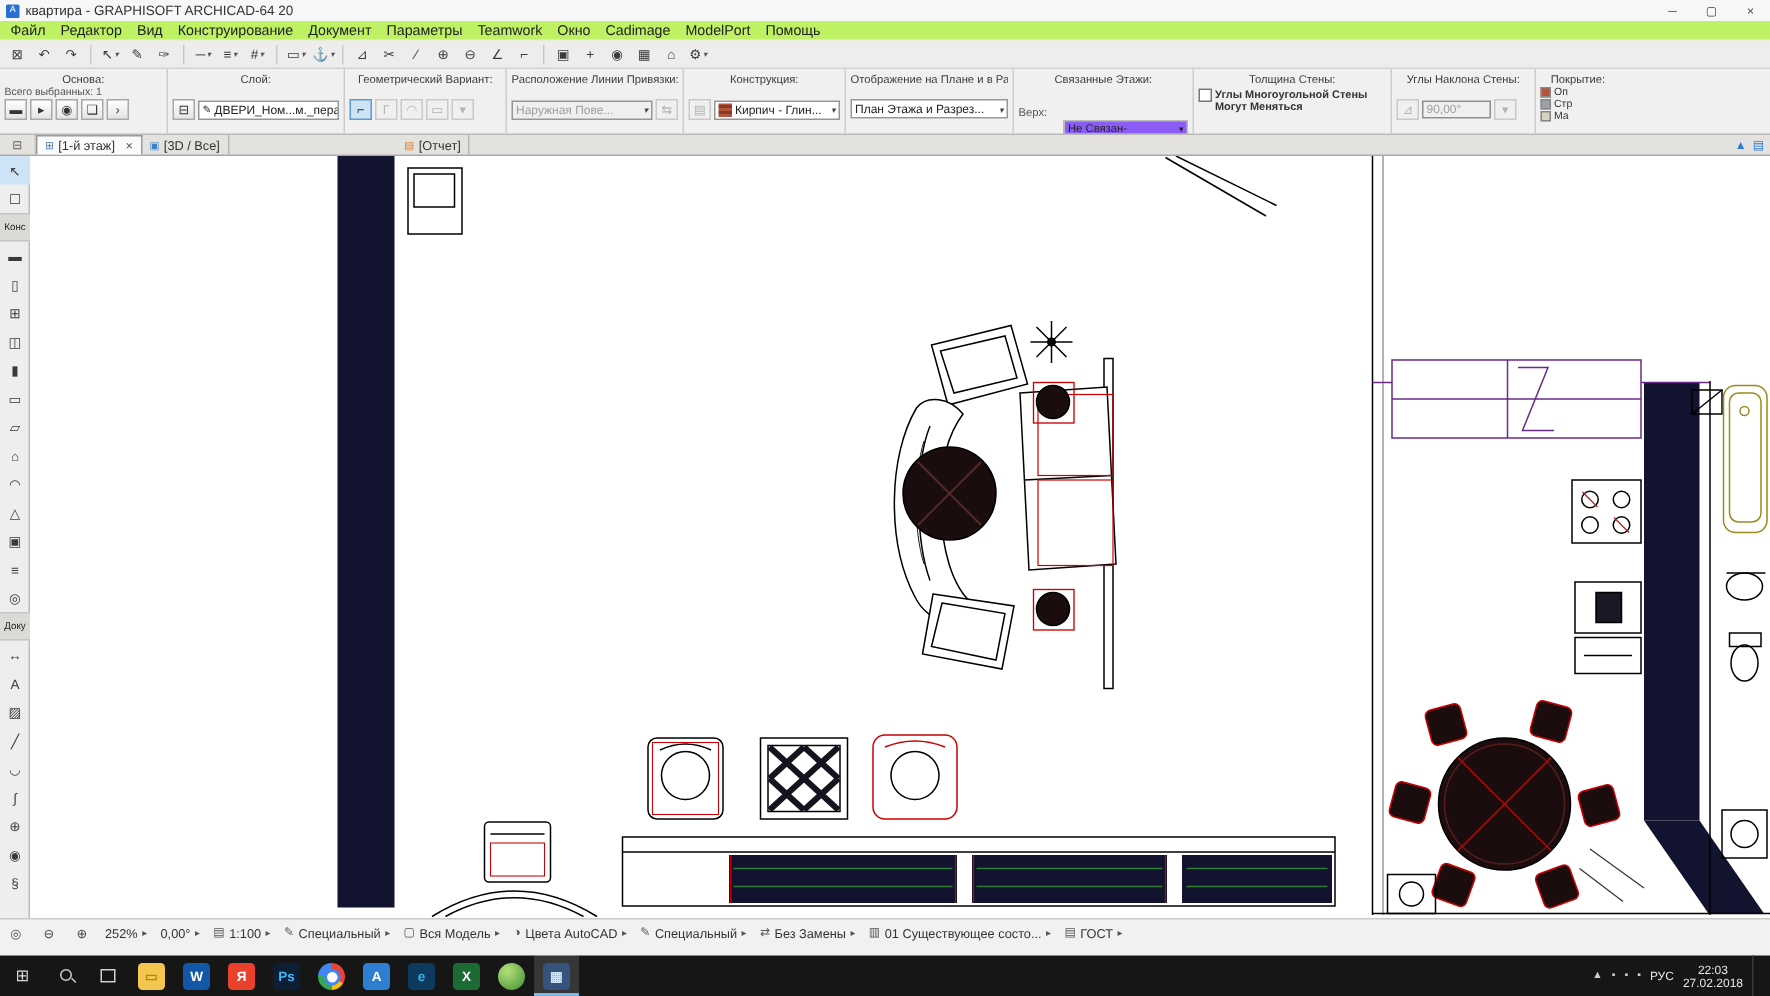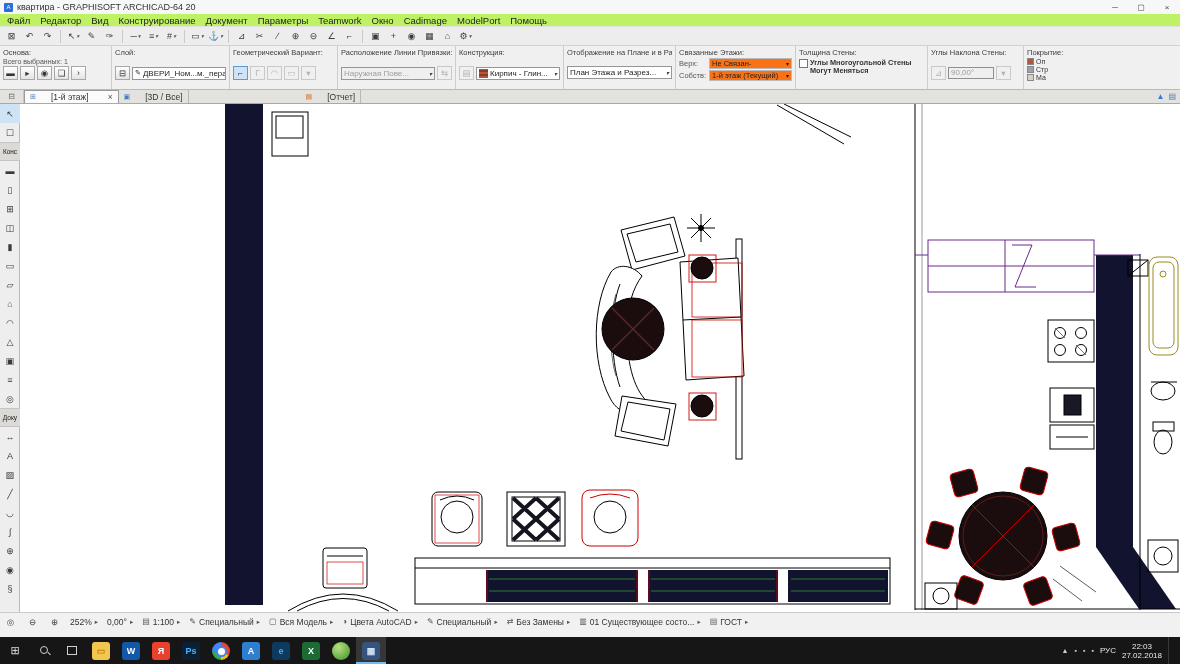--- a/index.html
+++ b/index.html
@@ -19,46 +19,46 @@
 
   
   .toolbarrow{top:27px;height:19px;background:#ededed;border-bottom:1px solid #d2d2d2;display:flex;align-items:center;padding:0 3px;gap:1px;}
   .tbtn{min-width:17px;height:16px;display:inline-flex;align-items:center;justify-content:center;font-size:9px;color:#3b3b3b;}
   .tbtn .crt{font-size:5.5px;margin-left:1px;color:#555;}
   .tsep{width:1px;height:13px;background:#c9c9c9;margin:0 3px;display:inline-block;}
 
   
   .infobar{top:46px;height:44px;background:#f0f0f0;display:flex;border-bottom:1px solid #b9b9b9;}
   .panel{border-right:1px solid #cccccc;padding:2px 3px 1px 3px;overflow:hidden;}
-  .plabel{font-size:7.5px;color:#3c3c3c;white-space:nowrap;overflow:hidden;margin-bottom:1px;}
+  .plabel{font-size:7.5px;color:#3c3c3c;white-space:nowrap;overflow:hidden;margin-bottom:1px;text-align:center;}
   .psub{font-size:7px;color:#555;white-space:nowrap;margin-bottom:1px;}
   .prow{display:flex;align-items:center;gap:2px;}
   .ibtn{min-width:15px;height:14px;border:1px solid #a8a8a8;background:linear-gradient(#ffffff,#e4e4e4);font-size:8.5px;display:inline-flex;align-items:center;justify-content:center;color:#333;}
   .ibtn.dis{color:#b3b3b3;background:#f0f0f0;border-color:#c9c9c9;}
   .ibtn.sel{background:#cfe3f7;border-color:#5b9bd5;}
   .combo{height:13px;background:#fff;border:1px solid #969696;display:flex;align-items:center;gap:2px;padding:0 2px;font-size:8px;white-space:nowrap;overflow:hidden;color:#222;}
   .combo .crt{margin-left:auto;font-size:6px;color:#444;}
   .combo.dis{background:#efefef;color:#9e9e9e;}
   .brick{width:9px;height:9px;background:repeating-linear-gradient(0deg,#b5543c 0 2px,#8a3b28 2px 4px);flex:0 0 auto;}
   .srow{display:flex;font-size:7.5px;align-items:center;margin-bottom:1px;white-space:nowrap;}
   .srow .sl{color:#555;width:30px;}
-  .srow .sv{background:#f97316;border:1px solid #bbb;padding:0 2px;display:flex;align-items:center;gap:2px;height:11px;flex:1;overflow:hidden;}
+  .srow .sv{background:#8b5cf6;border:1px solid #bbb;padding:0 2px;display:flex;align-items:center;gap:2px;height:11px;flex:1;overflow:hidden;margin-top:22px;}
   .nin{width:58px;height:12px;border:1px solid #8f8f8f;font-size:8px;font-family:"Liberation Sans",sans-serif;padding:0 2px;margin-bottom:1px;display:block;background:#fff;}
   .nin.dis{background:#efefef;color:#9e9e9e;}
   .dsq{width:12px;height:16px;border:1px solid #777;position:relative;background:#fff;flex:0 0 auto;}
   .dsq:before{content:"";position:absolute;left:2px;top:2px;width:6px;height:5px;background:#9db8d6;}
   .cb{width:9px;height:9px;border:1px solid #777;background:#fff;flex:0 0 auto;}
   .cblabel{font-size:7.3px;color:#333;line-height:1.15;font-weight:bold;}
   .swr{display:flex;align-items:center;gap:2px;font-size:7px;color:#333;margin-bottom:1px;}
   .sw{width:7px;height:7px;flex:0 0 auto;border:1px solid #888;}
 
   
   .tabbar{top:90px;height:14px;background:#e4e2de;border-bottom:1px solid #a9a9a9;display:flex;align-items:stretch;font-size:8.5px;color:#333;}
   .tab-lead{width:24px;display:flex;align-items:center;justify-content:center;color:#666;font-size:8px;border-right:1px solid #c6c6c6;}
-  .tab{display:flex;align-items:center;gap:15px;padding:0 5px;border-right:1px solid #b8b8b8;white-space:nowrap;}
+  .tab{display:flex;align-items:center;gap:3px;padding:0 5px;border-right:1px solid #b8b8b8;white-space:nowrap;}
   .tab.active{background:#fbfbfb;border:1px solid #9a9a9a;border-bottom:none;}
   .tab .tic{font-style:normal;font-size:7px;}
   .tclose{font-style:normal;color:#555;margin-left:4px;}
   .tab.gap{margin-left:112px;}
   .tr-ics{margin-left:auto;display:flex;align-items:center;gap:4px;padding-right:4px;color:#2e7cd6;font-size:8px;}
 
   
   .palette{position:absolute;left:0;top:104px;width:20px;height:508px;background:#eeeeee;border-right:1px solid #bbb;}
   .pcell{width:20px;height:19px;display:flex;align-items:center;justify-content:center;font-size:9px;color:#3a3a3a;}
   .pcell.sel{background:#cfe3f7;}

